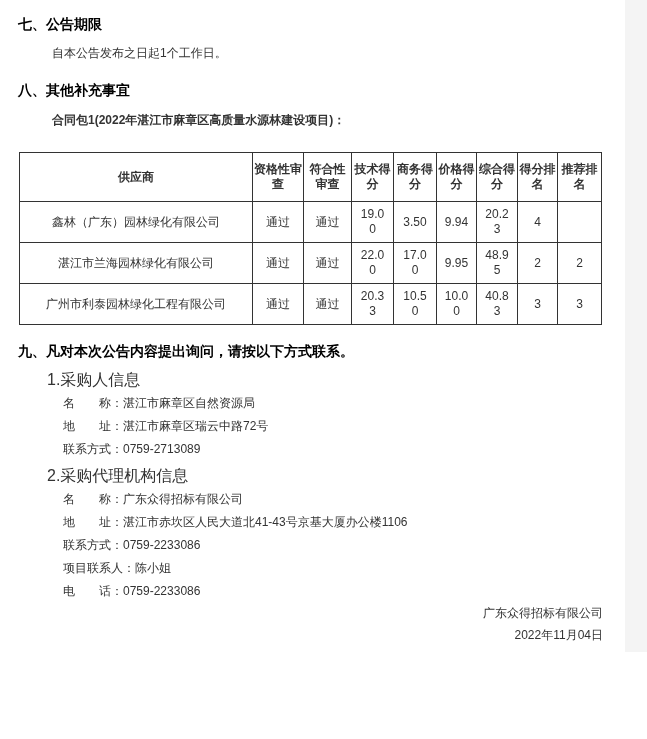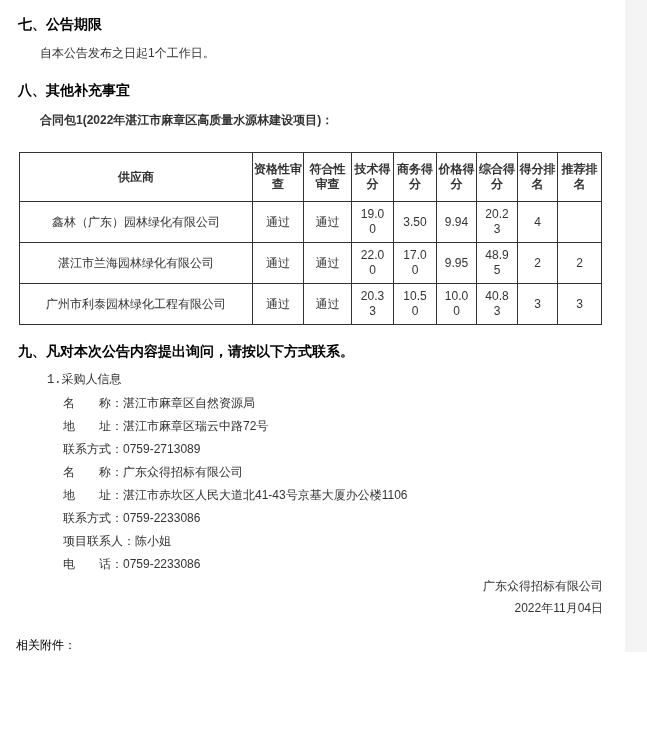--- a/index.html
+++ b/index.html
@@ -22,21 +22,21 @@
   }
   .sec-heading{
     margin:0 0 0 18px;
     font-size:14px;font-weight:bold;color:#000000;
     line-height:17px;
   }
   .h7{padding-top:16px;}
   .h8{margin-top:21px;}
   .h9{margin-top:18px;}
   .para{
-    margin:13px 0 0 40px;
+    margin:13px 0 0 52px;
     font-size:12px;line-height:15px;color:#333333;
   }
   .p8{margin-top:14px;font-weight:bold;}
   table.eval{
     margin:24px 0 0 19px;
     border-collapse:collapse;
     table-layout:fixed;
     width:582px;
   }
   table.eval th, table.eval td{
@@ -54,21 +54,21 @@
   }
   table.eval td{height:36px;}
   .num{
     display:inline-block;
     width:28px;
     word-break:break-all;
     text-align:center;
   }
   .contact-group-title{
     margin:13px 0 0 47px;
-    font-size:12px;line-height:14px;font-family:Liberation Mono, monospace;
+    font-size:16px;line-height:14px;
   }
   .contact-line{
     margin:9px 16px 0 63px;
     font-size:12px;line-height:14px;
   }
   .signature{
     margin:8px 44px 0 0;
     text-align:right;
     font-size:12px;line-height:14px;
   }
@@ -164,20 +164,21 @@
   <div class="contact-line">
     <span>名　　称：</span><span>湛江市麻章区自然资源局</span>
   </div>
   <div class="contact-line">
     <span>地　　址：</span><span>湛江市麻章区瑞云中路72号</span>
   </div>
   <div class="contact-line">
     <span>联系方式：</span><span>0759-2713089</span>
   </div>
 
+  <div class="contact-group-title">2.采购代理机构信息</div>
   <div class="contact-line">
     <span>名　　称：</span><span>广东众得招标有限公司</span>
   </div>
   <div class="contact-line">
     <span>地　　址：</span><span>湛江市赤坎区人民大道北41-43号京基大厦办公楼1106</span>
   </div>
   <div class="contact-line">
     <span>联系方式：</span><span>0759-2233086</span>
   </div>
 

